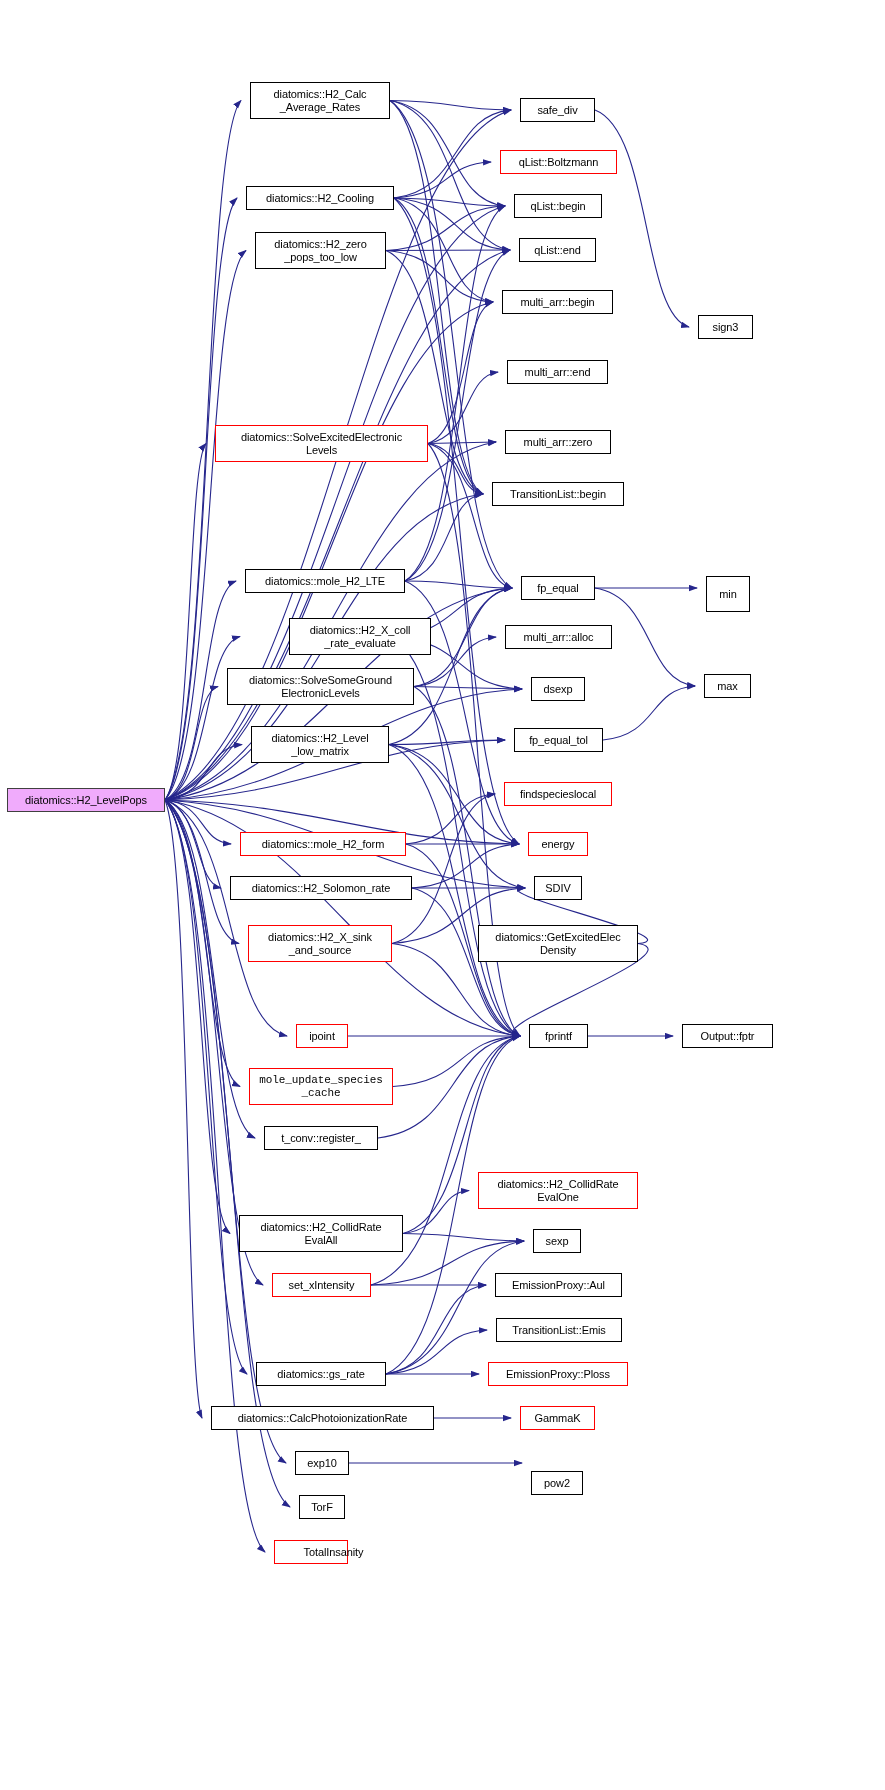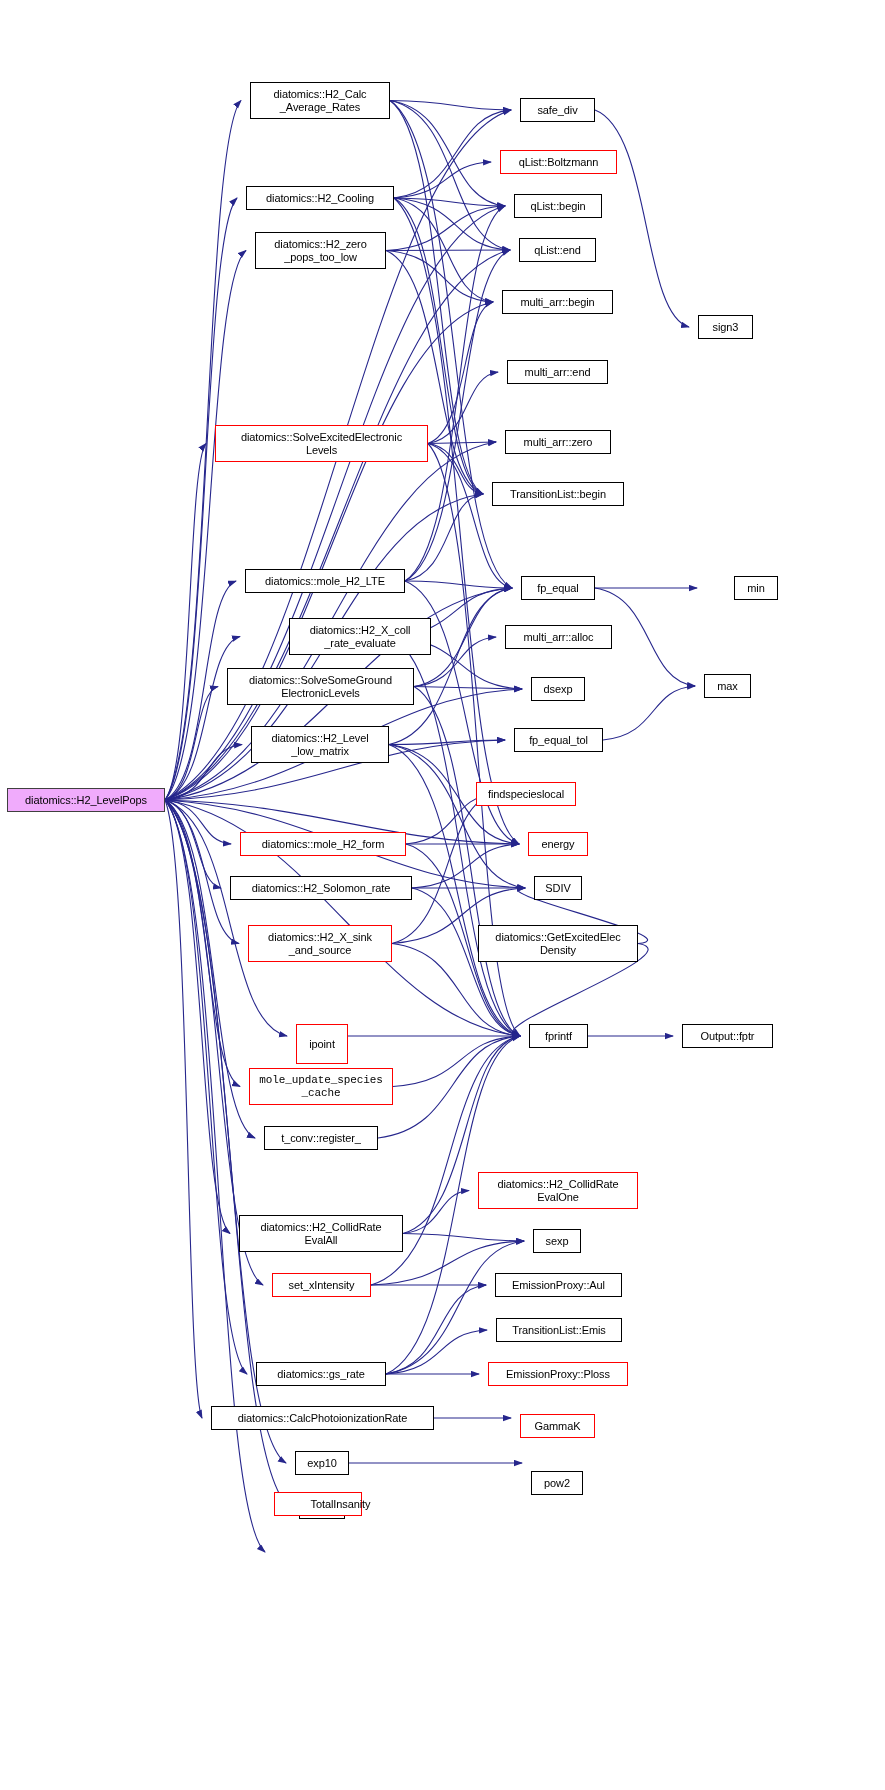--- a/index.html
+++ b/index.html
@@ -178,56 +178,56 @@
       <div class="node" style="left: 249px; top: 618px; width: 142px; height: 37px; margin-left: 40px;">diatomics::H2_X_coll
 _rate_evaluate</div>
       <div class="node" style="left: 227px; top: 668px; width: 187px; height: 37px;">diatomics::SolveSomeGround
 ElectronicLevels</div>
       <div class="node" style="left: 251px; top: 726px; width: 138px; height: 37px;">diatomics::H2_Level
 _low_matrix</div>
       <div class="node red" style="left: 240px; top: 832px; width: 166px; height: 24px;">diatomics::mole_H2_form</div>
       <div class="node" style="left: 230px; top: 876px; width: 182px; height: 24px;">diatomics::H2_Solomon_rate</div>
       <div class="node red" style="left: 248px; top: 925px; width: 144px; height: 37px;">diatomics::H2_X_sink
 _and_source</div>
-      <div class="node red" style="left: 296px; top: 1024px; width: 52px; height: 40px;">ipoint</div>
+      <div class="node red" style="left: 296px; top: 1024px; width: 52px; height: 24px;">ipoint</div>
       <div class="node red" style="left: 249px; top: 1068px; width: 144px; height: 37px; font-family: Liberation Mono, monospace;">mole_update_species
 _cache</div>
       <div class="node" style="left: 264px; top: 1126px; width: 114px; height: 24px;">t_conv::register_</div>
       <div class="node" style="left: 239px; top: 1215px; width: 164px; height: 37px;">diatomics::H2_CollidRate
 EvalAll</div>
       <div class="node red" style="left: 272px; top: 1273px; width: 99px; height: 24px;">set_xIntensity</div>
       <div class="node" style="left: 256px; top: 1362px; width: 130px; height: 24px;">diatomics::gs_rate</div>
       <div class="node" style="left: 211px; top: 1406px; width: 223px; height: 24px;">diatomics::CalcPhotoionizationRate</div>
       <div class="node" style="left: 295px; top: 1451px; width: 54px; height: 24px;">exp10</div>
       <div class="node" style="left: 299px; top: 1495px; width: 46px; height: 24px;">TorF</div>
-      <div class="node red" style="left: 274px; top: 1492px; width: 88px; height: 24px; padding-left: 45px;">TotalInsanity</div>
+      <div class="node red" style="left: 274px; top: 1540px; width: 74px; height: 24px; padding-left: 45px;">TotalInsanity</div>
       <div class="node" style="left: 520px; top: 98px; width: 75px; height: 24px;">safe_div</div>
       <div class="node red" style="left: 500px; top: 150px; width: 117px; height: 24px;">qList::Boltzmann</div>
       <div class="node" style="left: 514px; top: 194px; width: 88px; height: 24px;">qList::begin</div>
       <div class="node" style="left: 519px; top: 238px; width: 77px; height: 24px;">qList::end</div>
       <div class="node" style="left: 502px; top: 290px; width: 111px; height: 24px;">multi_arr::begin</div>
       <div class="node" style="left: 507px; top: 360px; width: 101px; height: 24px;">multi_arr::end</div>
       <div class="node" style="left: 505px; top: 430px; width: 106px; height: 24px;">multi_arr::zero</div>
       <div class="node" style="left: 492px; top: 482px; width: 132px; height: 24px;">TransitionList::begin</div>
       <div class="node" style="left: 521px; top: 576px; width: 74px; height: 24px;">fp_equal</div>
       <div class="node" style="left: 505px; top: 625px; width: 107px; height: 24px;">multi_arr::alloc</div>
       <div class="node" style="left: 531px; top: 677px; width: 54px; height: 24px;">dsexp</div>
       <div class="node" style="left: 514px; top: 728px; width: 89px; height: 24px;">fp_equal_tol</div>
-      <div class="node red" style="left: 476px; top: 782px; width: 100px; height: 24px;">findspecieslocal</div>
+      <div class="node red" style="left: 504px; top: 782px; width: 108px; height: 24px;">findspecieslocal</div>
       <div class="node red" style="left: 528px; top: 832px; width: 60px; height: 24px;">energy</div>
       <div class="node" style="left: 534px; top: 876px; width: 48px; height: 24px;">SDIV</div>
       <div class="node" style="left: 478px; top: 925px; width: 160px; height: 37px;">diatomics::GetExcitedElec
 Density</div>
       <div class="node" style="left: 529px; top: 1024px; width: 59px; height: 24px;">fprintf</div>
       <div class="node red" style="left: 478px; top: 1172px; width: 160px; height: 37px;">diatomics::H2_CollidRate
 EvalOne</div>
       <div class="node" style="left: 533px; top: 1229px; width: 48px; height: 24px;">sexp</div>
       <div class="node" style="left: 495px; top: 1273px; width: 127px; height: 24px;">EmissionProxy::Aul</div>
       <div class="node" style="left: 496px; top: 1318px; width: 126px; height: 24px;">TransitionList::Emis</div>
       <div class="node red" style="left: 488px; top: 1362px; width: 140px; height: 24px;">EmissionProxy::Ploss</div>
-      <div class="node red" style="left: 520px; top: 1406px; width: 75px; height: 24px; margin-top: 8px;">GammaK</div>
+      <div class="node red" style="left: 520px; top: 1406px; width: 75px; height: 24px;">GammaK</div>
       <div class="node" style="left: 531px; top: 1451px; width: 52px; height: 24px; margin-top: 20px;">pow2</div>
       <div class="node" style="left: 698px; top: 315px; width: 55px; height: 24px;">sign3</div>
-      <div class="node" style="left: 734px; top: 576px; width: 44px; height: 24px;">min</div>
+      <div class="node" style="left: 706px; top: 576px; width: 44px; height: 36px;">min</div>
       <div class="node" style="left: 704px; top: 674px; width: 47px; height: 24px;">max</div>
       <div class="node" style="left: 682px; top: 1024px; width: 91px; height: 24px;">Output::fptr</div>
     </div>
 </div>
 
 </body></html>

